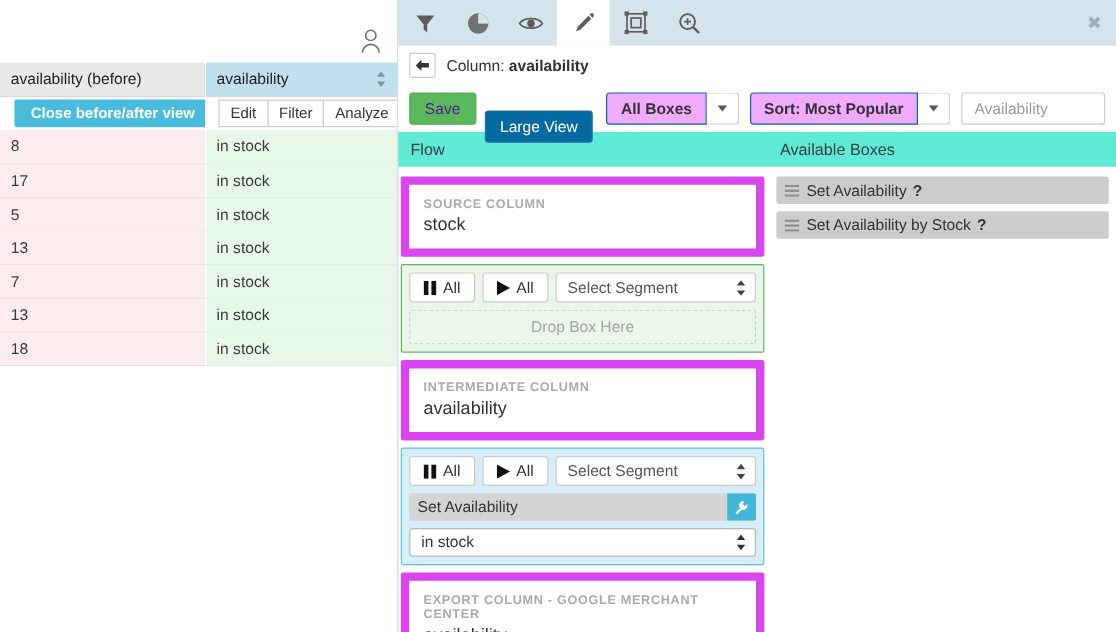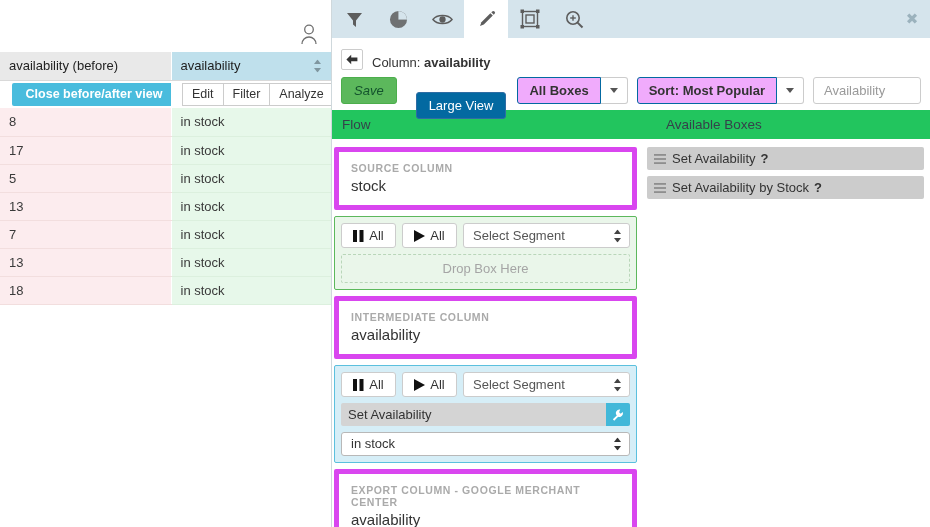--- a/index.html
+++ b/index.html
@@ -77,41 +77,41 @@
   }
   .tabicon.active { background: #ffffff; }
   .tabicon svg { display: block; }
   .closex {
     position: absolute; right: 10px; top: 11px; width: 16px; height: 16px;
     color: #9bb2bd; font-size: 15px; line-height: 16px; text-align: center;
     cursor: pointer; font-family: "DejaVu Sans", sans-serif;
   }
 
   #crumb {
-    height: 32px; display: flex; align-items: flex-end; padding: 0 0 0 9px;
+    height: 32px; display: flex; align-items: center; padding: 0 0 0 9px;
     background: #ffffff;
   }
   .backbtn {
     width: 22px; height: 21px; border: 1px solid #cccccc; background: #fff;
     display: flex; align-items: center; justify-content: center; cursor: pointer;
     margin-right: 9px; border-radius: 2px;
   }
   #crumb .crumb-text { font-size: 13px; color: #333; }
   #crumb .crumb-text b { font-weight: bold; }
 
   #controls {
     height: 40px; display: flex; align-items: center; padding: 0 9px; gap: 0;
     background: #ffffff;
   }
   .btn {
     height: 27px; line-height: 25px; padding: 0 12px; font-size: 13px;
     border-radius: 3px; cursor: pointer; border: 1px solid transparent;
     white-space: nowrap;
   }
-  .btn-save { background: #5cb85c; border-color: #4cae4c; color: #14532d; margin-right: 19px; font-style: italic; }
+  .btn-save { background: #5cb85c; border-color: #4cae4c; color: #4c1d95; margin-right: 7px; }
   .btn-large { background: #0369a1; border-color: #2e6da4; color: #ffffff; margin-right: 11px; margin-top: 30px; }
   .ddgroup { display: flex; margin-right: 9px; }
   .dd-main {
     height: 27px; line-height: 25px; padding: 0 11px; font-size: 13px;
     border: 1px solid #0369a1; background: #f0abfc; color: #333; border-radius: 3px 0 0 3px;
     cursor: pointer; white-space: nowrap; font-weight: bold;
   }
   .dd-caret {
     height: 27px; width: 27px; border: 1px solid #cccccc; border-left: none;
     background: #ffffff; border-radius: 0 3px 3px 0; cursor: pointer;
@@ -121,32 +121,32 @@
     width: 0; height: 0; border-left: 4px solid transparent;
     border-right: 4px solid transparent; border-top: 5px solid #555;
   }
   .searchbox {
     height: 27px; flex: 1; border: 1px solid #cccccc; background: #ffffff;
     border-radius: 3px; font-size: 13px; color: #9a9a9a; padding: 0 10px;
     line-height: 25px; cursor: text;
   }
 
   #colheads {
-    display: flex; background: #22c55e; height: 29px; align-items: center; gap: 16px;
+    display: flex; background: #5eead4; height: 29px; align-items: center;
   }
   #colheads .ch { font-size: 13.5px; color: #35424a; }
   #colheads .ch1 { width: 311px; padding-left: 10px; }
   #colheads .ch2 { padding-left: 7px; }
 
   #panelbody { display: flex; padding: 8px 0 0 0; }
   #flowcol { width: 311px; padding: 0 6px 0 2px; }
   #boxcol { flex: 1; padding: 0 6px 0 4px; }
 
   .colcard {
-    border: 5px solid #d946ef; background: #ffffff; border-radius: 2px;
+    border: 7px solid #d946ef; background: #ffffff; border-radius: 2px;
     padding: 10px 12px 11px 12px; margin-bottom: 6px;
   }
   .colcard .lbl {
     font-size: 10.5px; letter-spacing: .6px; color: #aaaaaa; font-weight: bold;
     text-transform: uppercase; margin-bottom: 3px;
   }
   .colcard .val { font-size: 15px; color: #333333; }
 
   .stage { border-radius: 2px; padding: 6px; margin-bottom: 6px; }
   .stage.green { border: 1px solid #5cb85c; background: #eaf6ea; }

